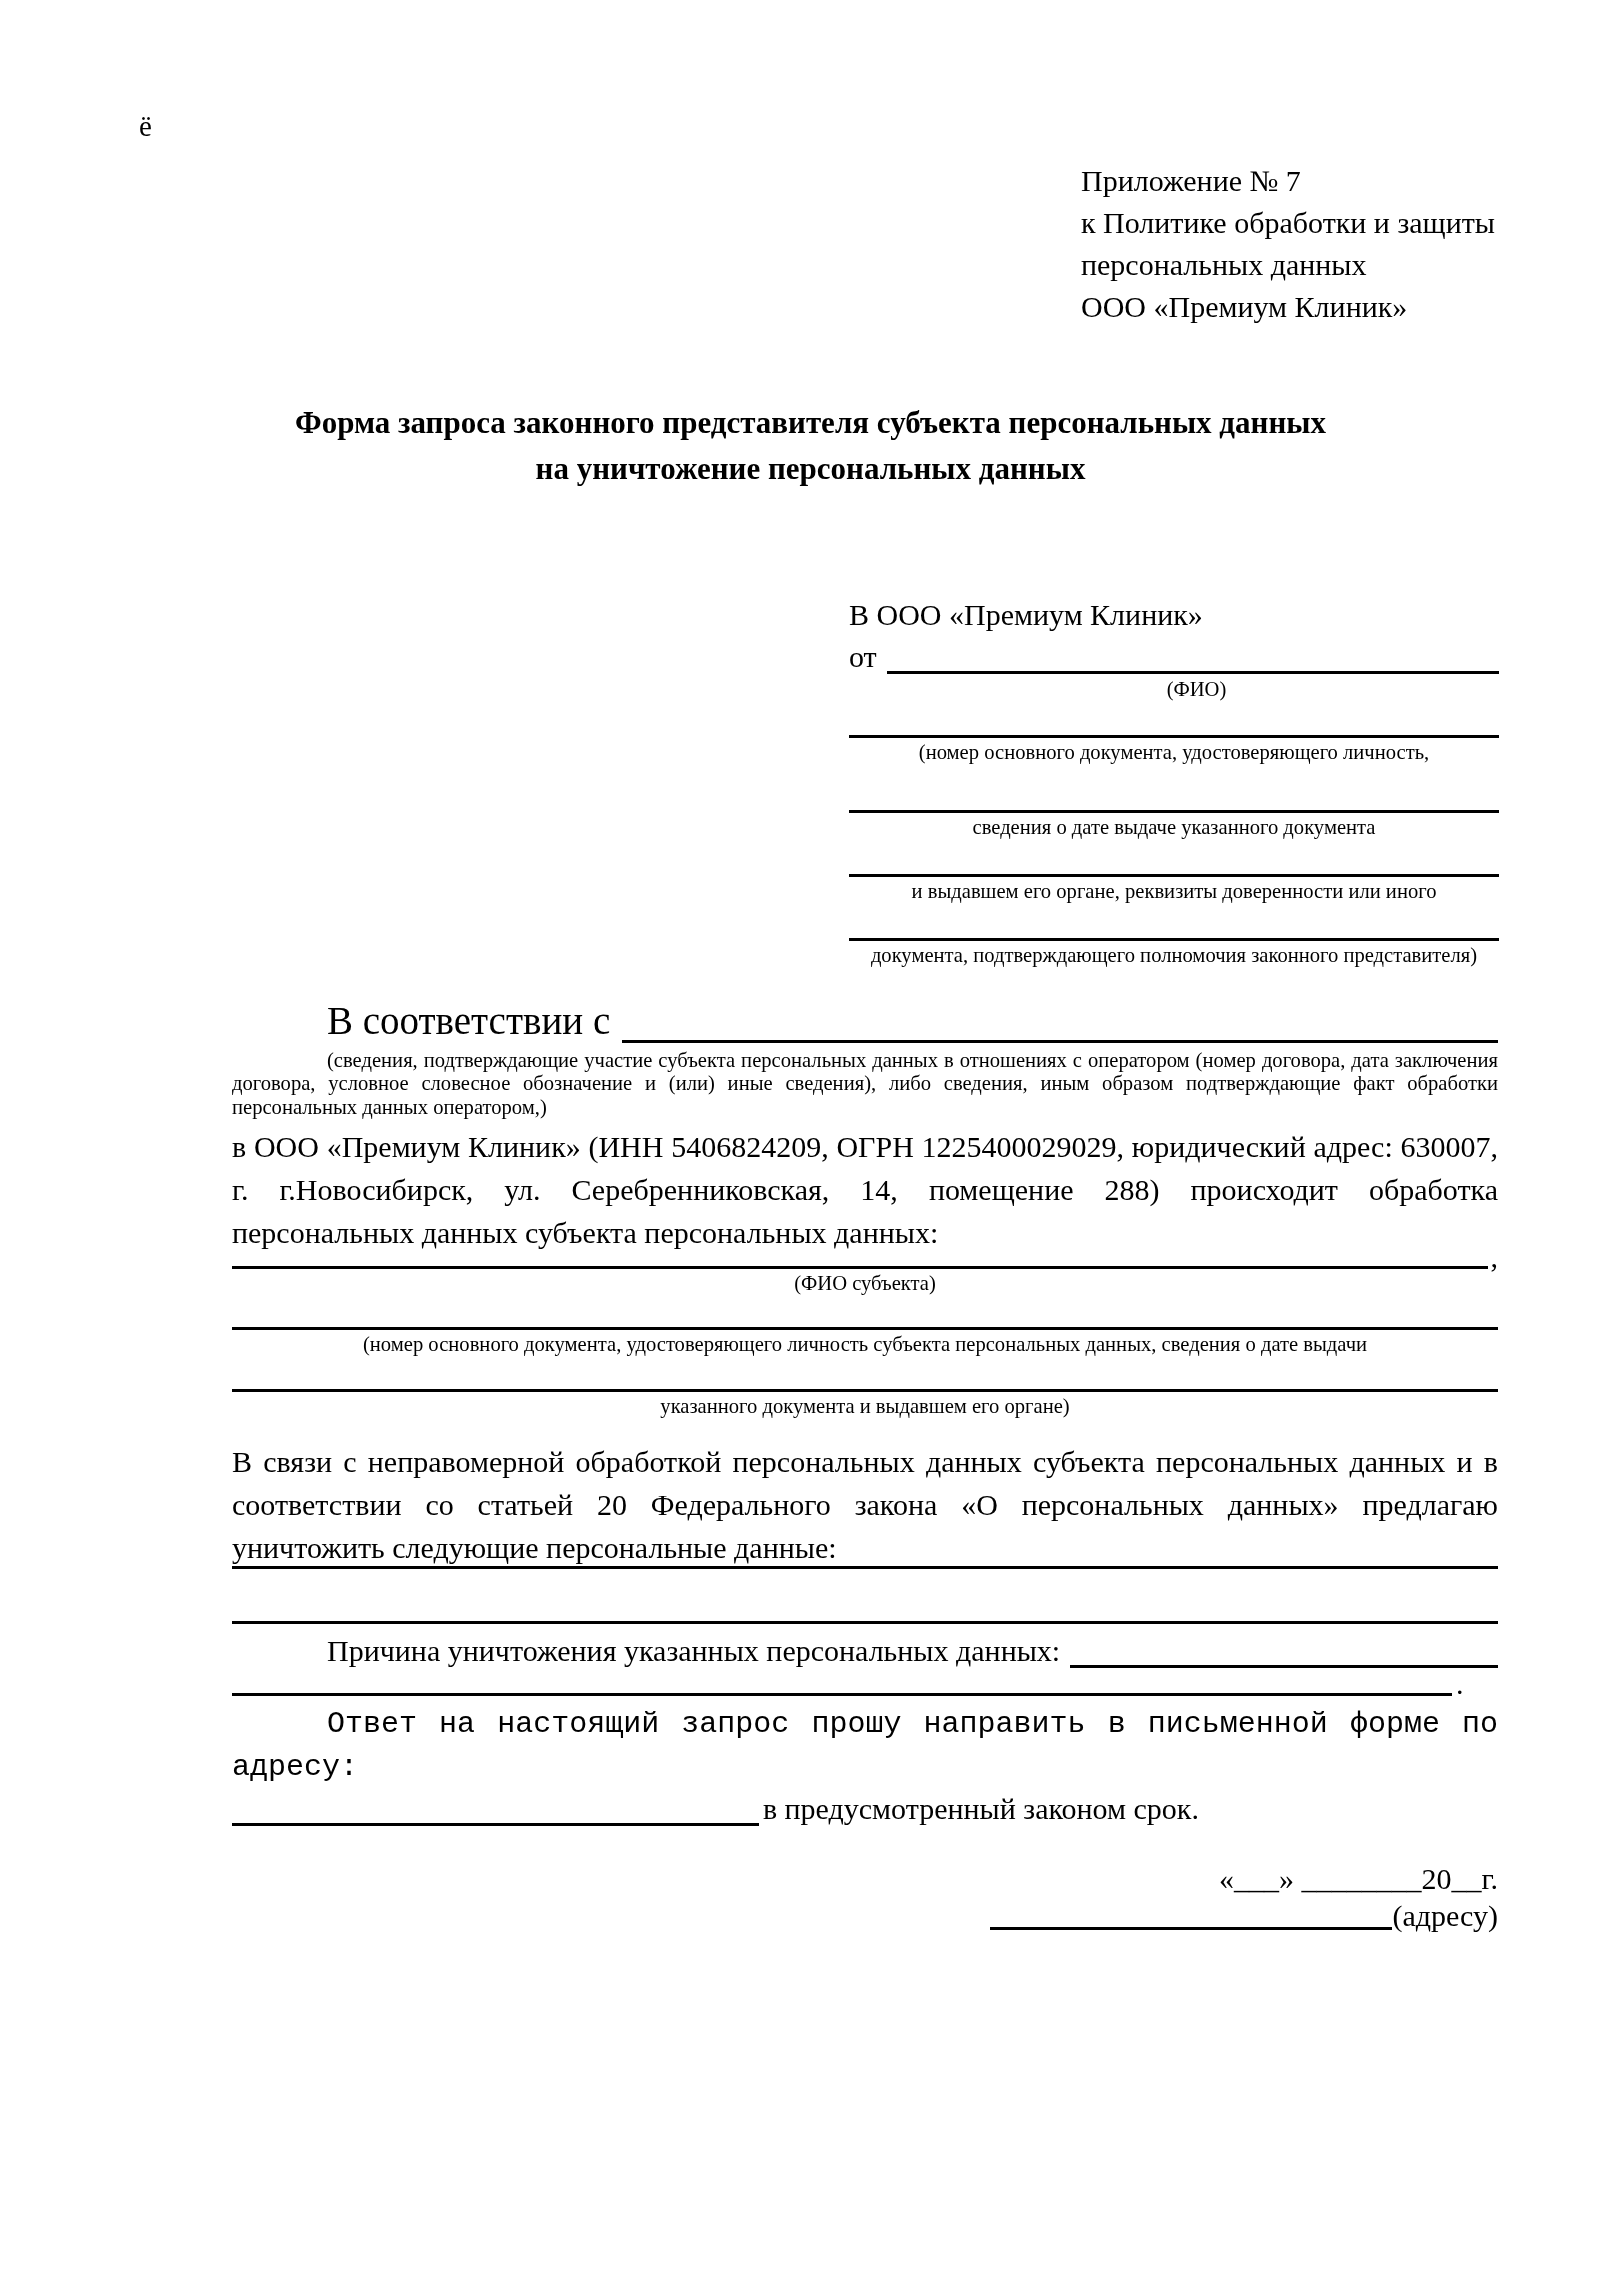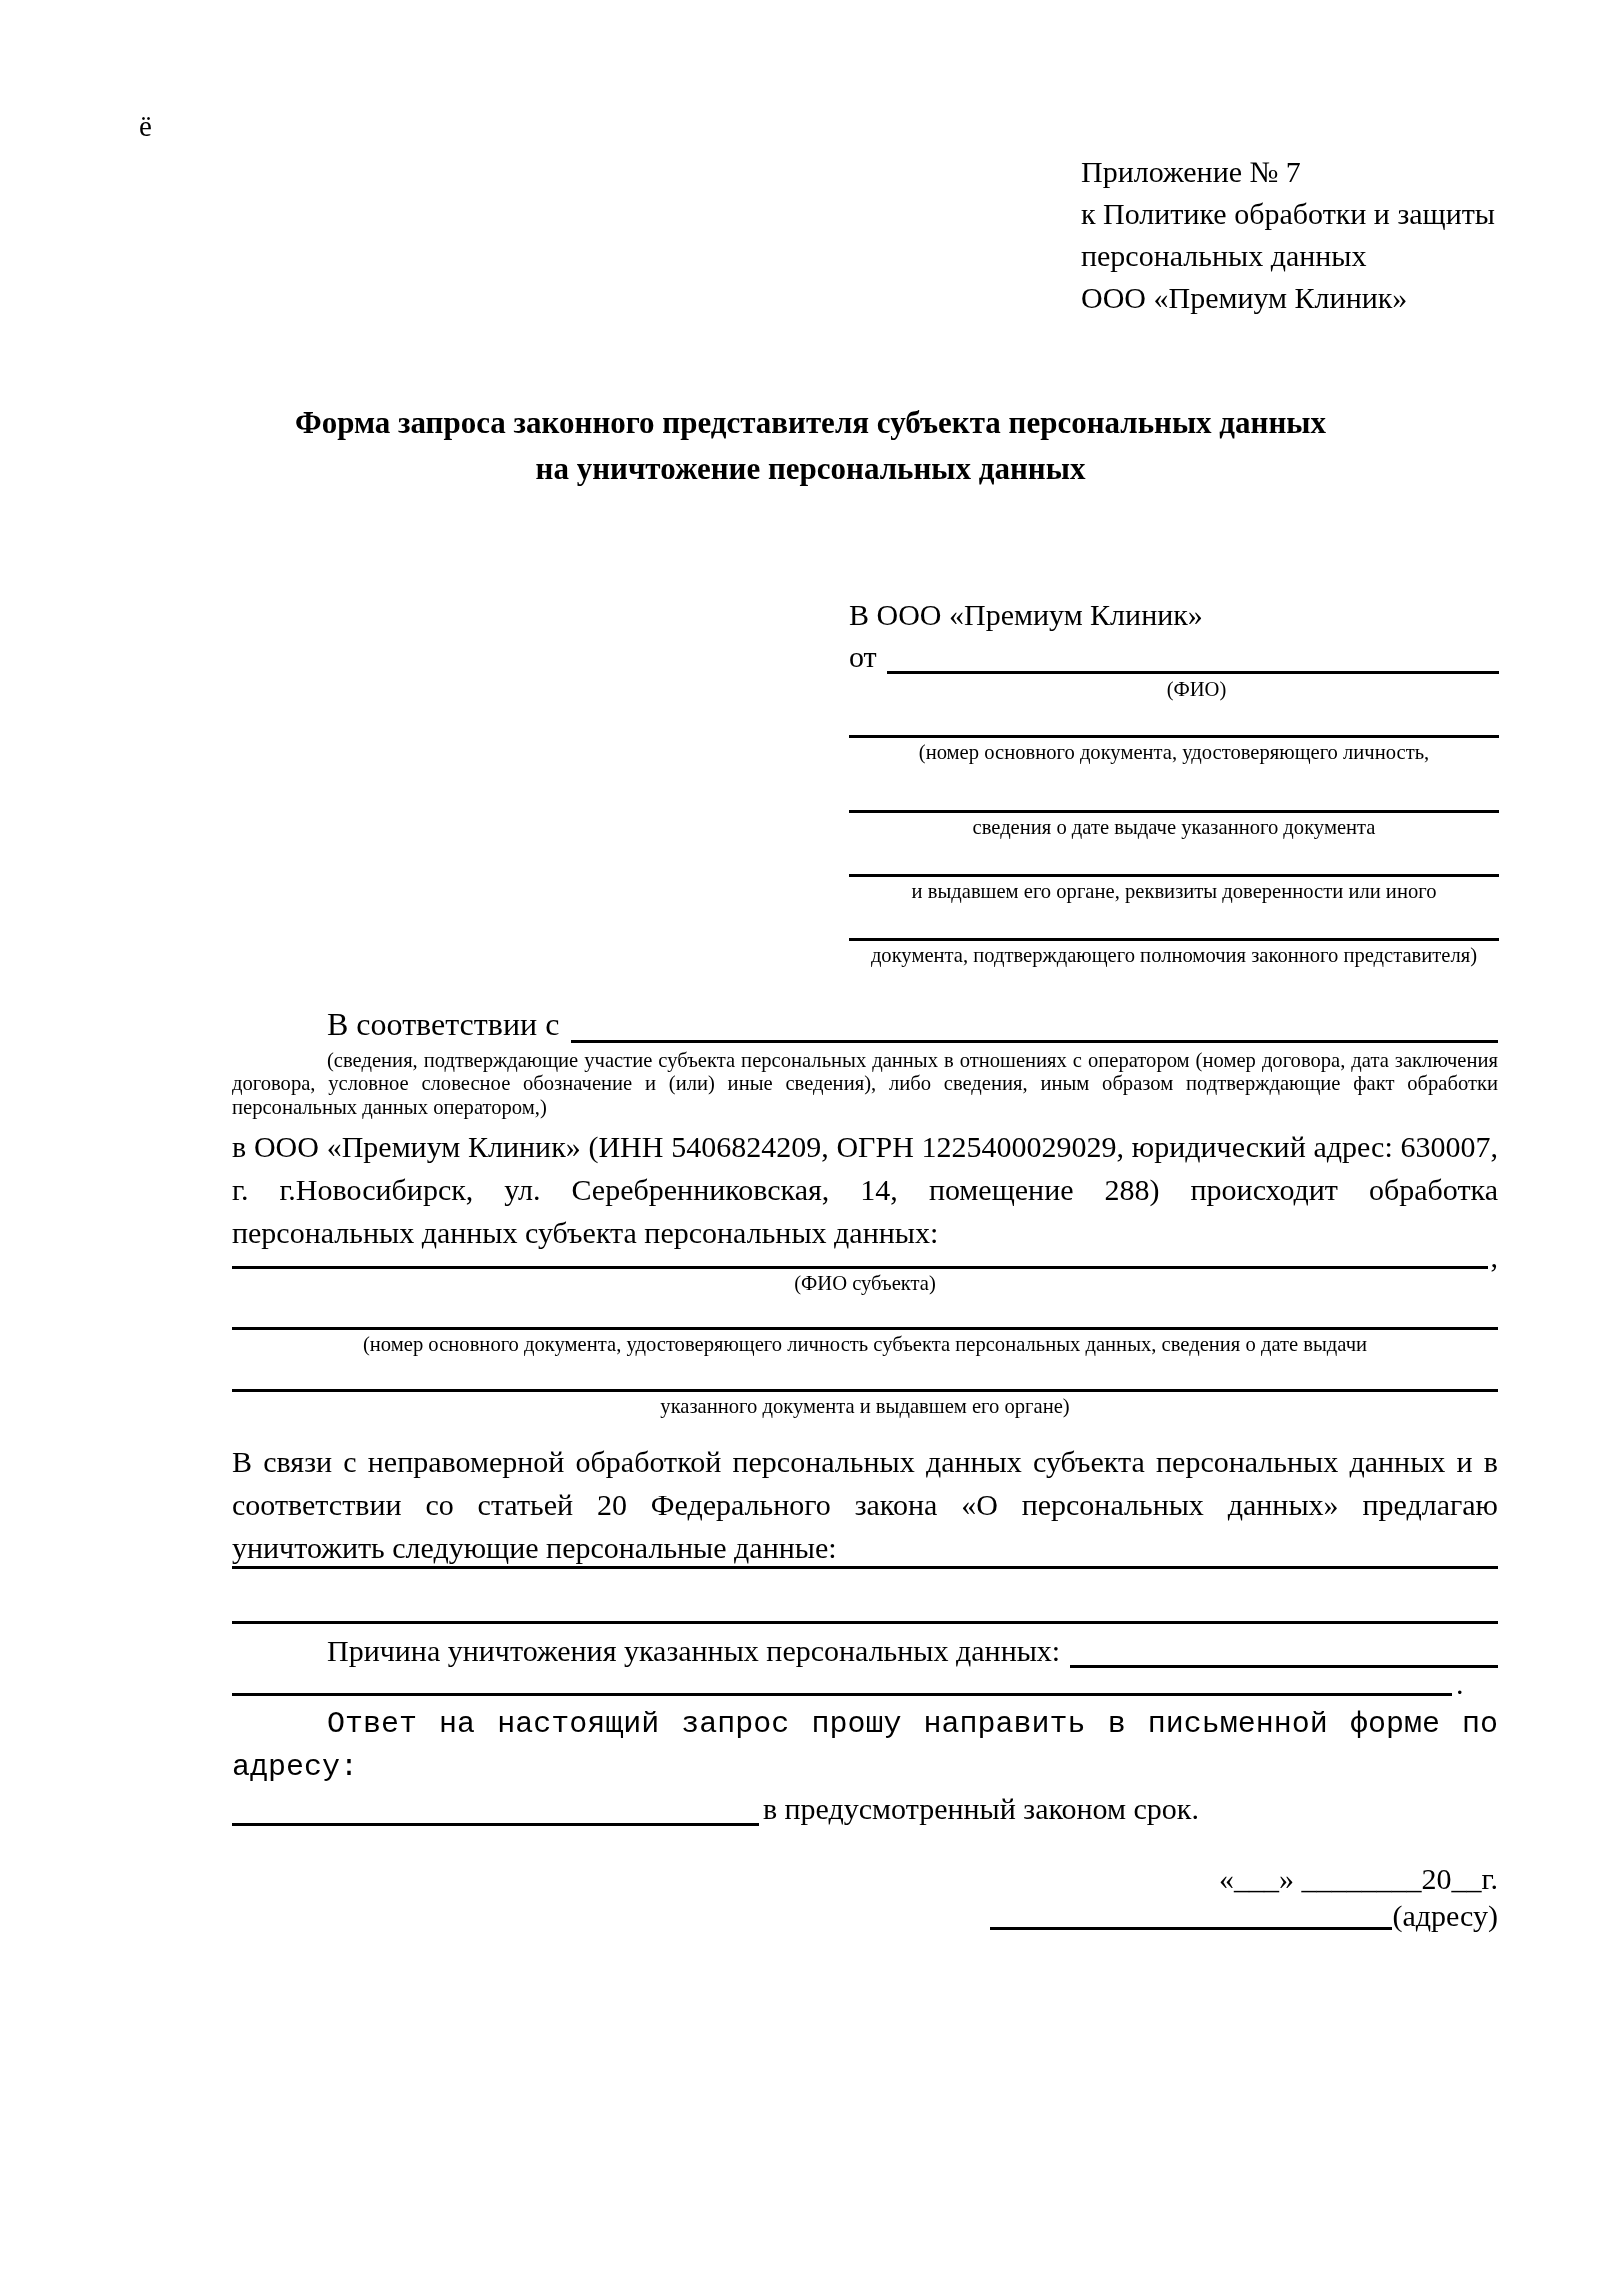--- a/index.html
+++ b/index.html
@@ -6,37 +6,37 @@
   .page{
     position:relative;
     width:1621px;height:2293px;
     background:#ffffff;color:#000;
     font-family:"Liberation Serif","DejaVu Serif",serif;
     overflow:hidden;
   }
   .abs{position:absolute;}
   .body-text{font-size:30px;line-height:43px;}
   .stray{left:139px;top:110px;font-size:29px;}
-  .appendix{left:1081px;top:151px;font-size:30px;line-height:42px;}
+  .appendix{left:1081px;top:160px;font-size:30px;line-height:42px;}
   .doc-title{left:0;width:100%;top:400px;text-align:center;font-size:31px;font-weight:bold;line-height:46px;}
   
   .addressee{left:849px;width:650px;top:594px;}
   .addr-org{font-size:30px;line-height:42px;}
   .from-row{display:flex;align-items:flex-end;height:35px;margin-top:2.9px;}
   .from-row .lbl{font-size:30px;padding-right:9.8px;}
   .fill{flex:1 1 auto;border-bottom:3.9px solid #000;}
   .cap{font-size:20.6px;line-height:24.5px;text-align:center;}
   .cap.fio{padding-left:45px;margin-top:2.9px;}
   .u-line{border-bottom:3.9px solid #000;height:0;}
   .mt35{margin-top:34px;} .mt46{margin-top:45px;} .mt36{margin-top:35px;}
   .cap.tight{margin-top:2px;}
   
   .accordance{left:232px;width:1266px;top:1008px;}
   .lead-row{display:flex;align-items:flex-end;height:35px;}
-  .lead-row .lbl{font-size:32px;padding-left:95px;padding-right:11.8px;white-space:nowrap;}
+  .lead-row .lbl{font-size:39px;padding-left:95px;padding-right:11.8px;white-space:nowrap;}
   .note{margin-top:5.9px;font-size:20.6px;line-height:23.5px;text-align:justify;text-indent:95px;}
   
   .para{left:232px;width:1266px;text-align:justify;}
   .operator{top:1125px;}
   .demand{top:1426px;margin-top:14px;}
   
   .subject{left:232px;width:1266px;top:1245px;}
   .s-row{display:flex;align-items:flex-end;height:23.5px;}
   .s-row .tail{font-size:30px;line-height:23.5px;padding-left:2.9px;}
   

